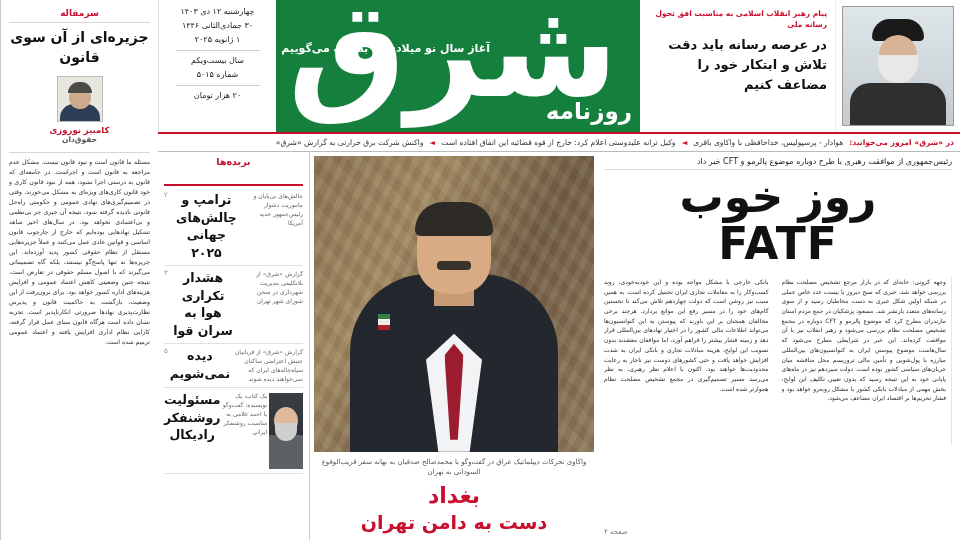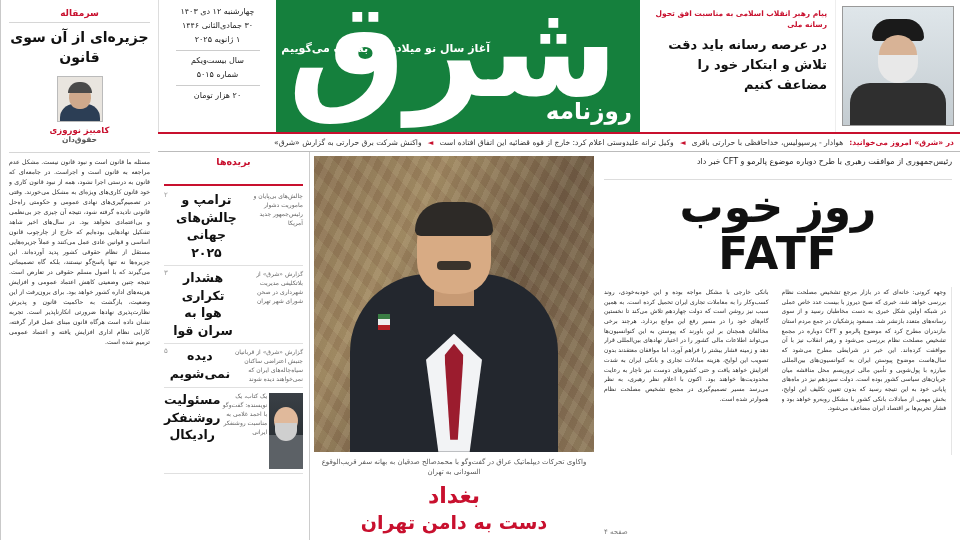--- a/index.html
+++ b/index.html
@@ -259,21 +259,21 @@
   .cap-sub { font-size: 19px; font-weight: bold; color: #c8102e; line-height: 1.35; }
 
   
   .lead-col {
     flex: 1;
     padding: 4px 8px 4px 6px;
     display: flex; flex-direction: column;
   }
   .lead-kicker {
     font-size: 8px; color: #222; text-align: right; line-height: 1.6;
-    border-bottom: 1px solid #ddd; padding-bottom: 10px;
+    border-bottom: 1px solid #ddd; padding-bottom: 0;
   }
   .lead-headline {
     text-align: center;
     margin: 4px 0 2px 0;
   }
   .lead-h1 { font-size: 44px; font-weight: bold; color: #111; line-height: 1.06; letter-spacing: -1px;}
   .lead-h2 { font-size: 44px; font-weight: bold; color: #111; line-height: 1.1; letter-spacing: 1px;}
   .lead-cols {
     display: flex; flex-direction: row; gap: 8px; margin-top: 6px;
     flex: 1;
@@ -338,21 +338,21 @@
         <div class="mh-date-line">سال بیست‌ویکم</div>
         <div class="mh-date-line">شماره ۵۰۱۵</div>
         <div class="mh-sep"></div>
         <div class="mh-date-line">۲۰ هزار تومان</div>
       </div>
 
     </div>
 
     <div class="ticker">
       <span class="ticker-lead">در «شرق» امروز می‌خوانید:</span>
-      <span class="ticker-item">هوادار - پرسپولیس، خداحافظی با حرارتی باقری</span>
+      <span class="ticker-item">هوادار - پرسپولیس، خداحافظی با واکاوی باقری</span>
       <span class="ticker-dot">◄</span>
       <span class="ticker-item">وکیل ترانه علیدوستی اعلام کرد: خارج از قوه قضائیه این اتفاق افتاده است</span>
       <span class="ticker-dot">◄</span>
       <span class="ticker-item">واکنش شرکت برق حرارتی به گزارش «شرق»</span>
     </div>
 
     <div class="content">
 
       <div class="lead-col">
         <div class="lead-kicker">رئیس‌جمهوری از موافقت رهبری با طرح دوباره موضوع پالرمو و CFT خبر داد</div>

